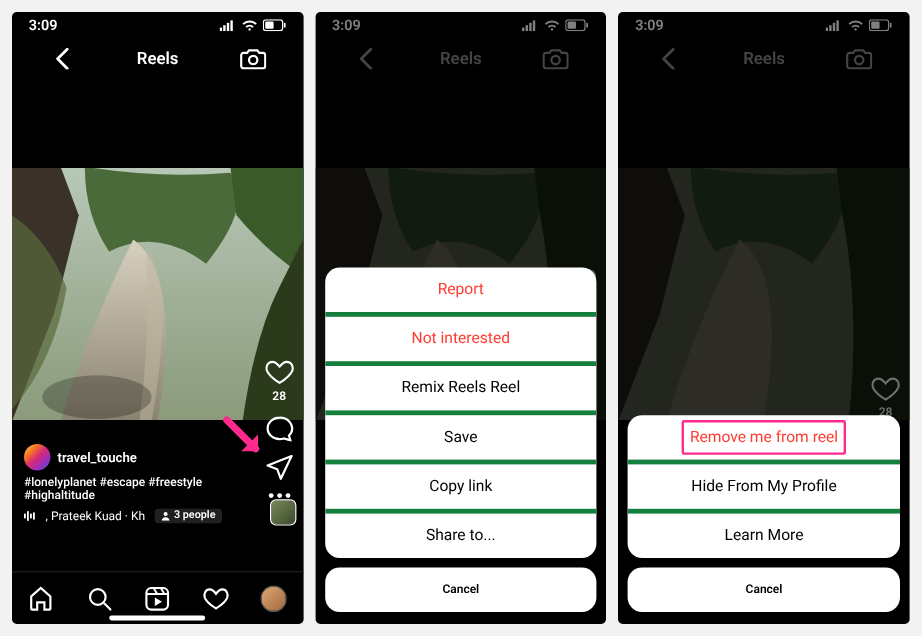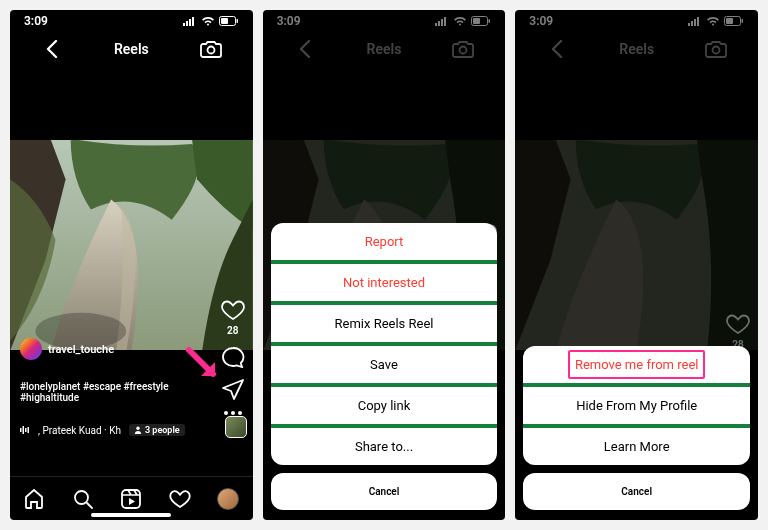--- a/index.html
+++ b/index.html
@@ -61,21 +61,21 @@
     gap: 10px;
   }
   .side-actions .count { font-size: 10px; font-weight: 600; margin-top: -6px; }
   .bottom-meta {
     position: absolute;
     left: 10px;
     bottom: 40px;
     right: 60px;
     display: flex;
     flex-direction: column;
-    gap: 21px;
+    gap: 5px;
   }
   .user-row { display: flex; align-items: center; gap: 6px; }
   .avatar {
     width: 22px; height: 22px; border-radius: 50%;
     background: linear-gradient(135deg,#feda75,#fa7e1e,#d62976,#962fbf,#4f5bd5);
     padding: 1.5px;
   }
   .avatar-inner { width:100%; height:100%; border-radius:50%; background:linear-gradient(135deg,#8a6d4a,#4a4a4a); }
   .username { font-size: 11px; font-weight: 600; }
   .caption { font-size: 10px; font-weight: 500; }

